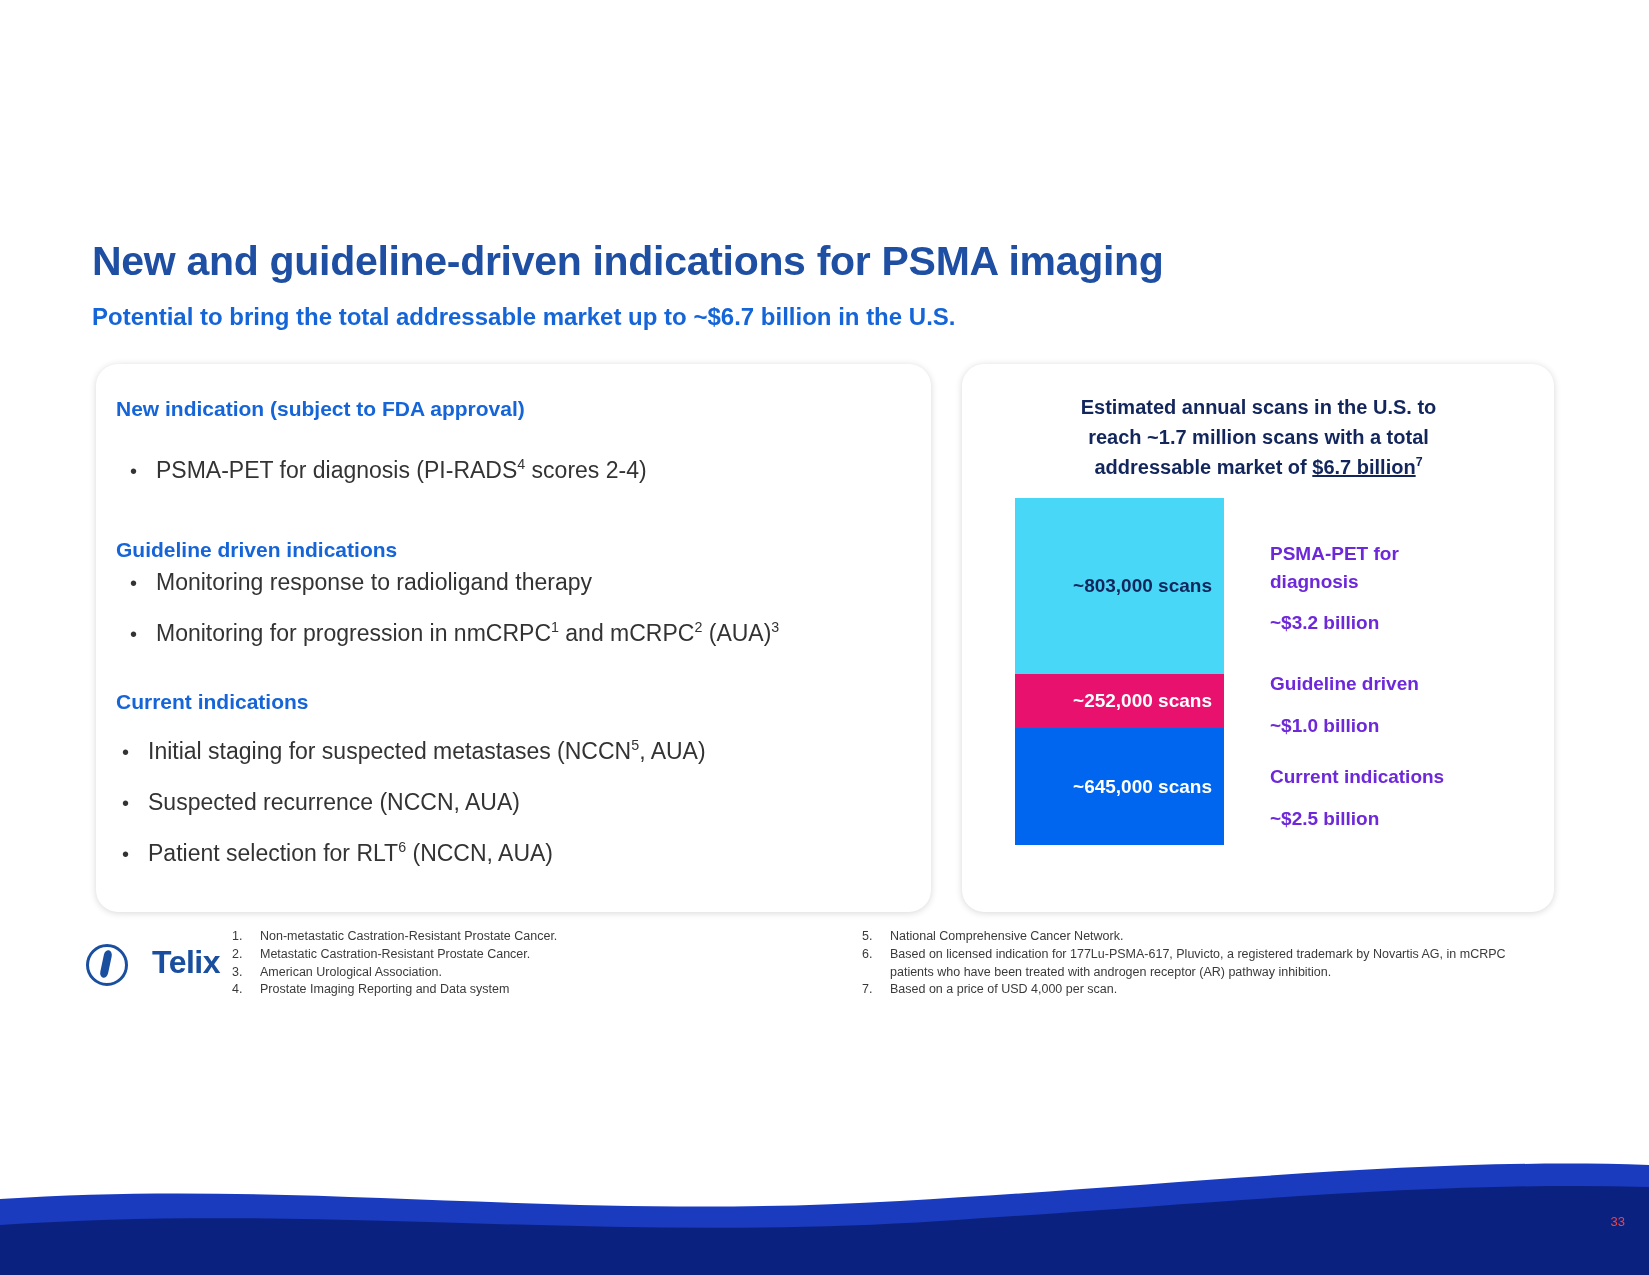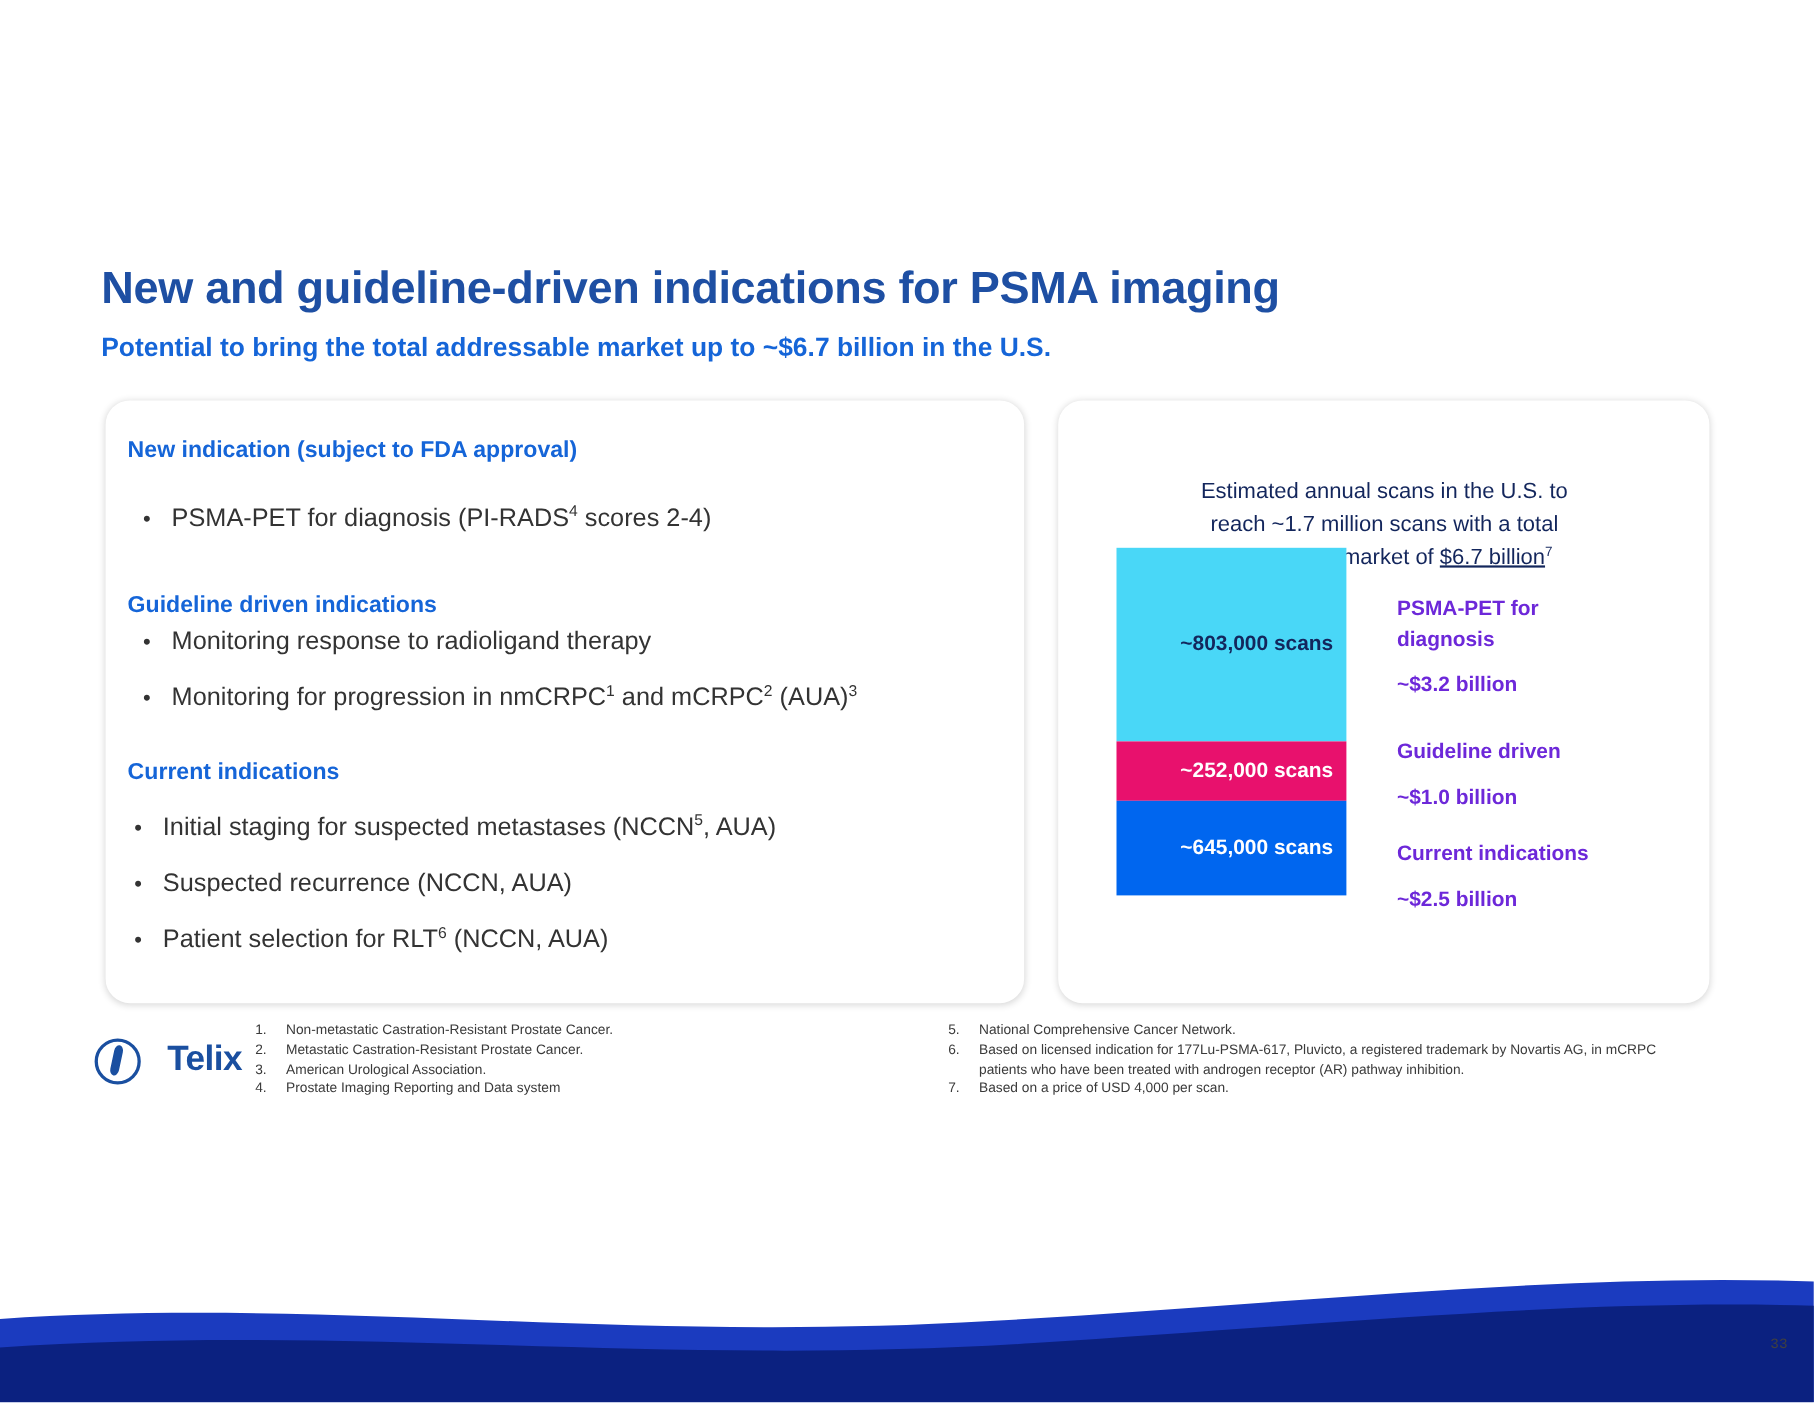--- a/index.html
+++ b/index.html
@@ -86,24 +86,23 @@
     line-height: 0;
   }
   
   .right-head {
     position: absolute;
     left: 986px;
     top: 392px;
     width: 545px;
     text-align: center;
     font-size: 20px;
-    font-weight: normal;
+    font-weight: bold;
     color: #13265c;
     line-height: 1.5;
-    margin-top: 40px;
   }
   .underline-u { text-decoration: underline; }
 
   .stack {
     position: absolute;
     left: 1015px;
     top: 498px;
     width: 209px;
   }
   .seg {
@@ -111,21 +110,21 @@
     display: flex;
     align-items: center;
     justify-content: center;
     font-weight: bold;
     color: #ffffff;
     font-size: 19px;
     padding-left: 46px;
   }
   #seg-top    { height: 176px; background: #49d7f7; color: #13265c; }
   #seg-middle { height: 54px;  background: #e8116d; }
-  #seg-bottom { height: 86px; background: #0066ef; }
+  #seg-bottom { height: 117px; background: #0066ef; }
 
   .legend {
     position: absolute;
     font-size: 19px;
     font-weight: bold;
     color: #6d28d9;
     line-height: 1.45;
   }
   #legend-1 { left: 1270px; top: 540px; }
   #legend-2 { left: 1270px; top: 670px; }
@@ -185,22 +184,21 @@
     left: 0;
     bottom: 0;
     width: 1649px;
     height: 120px;
   }
   #page-number {
     position: absolute;
     right: 24px;
     bottom: 46px;
     font-size: 13px;
-    color: #404040;
-    font-family: Liberation Mono, monospace;
+    color: #ef4444;
   }
 </style>
 </head>
 <body>
 
 <div class="slide">
 
   <div class="title">New and guideline-driven indications for PSMA imaging</div>
   <div class="subtitle">Potential to bring the total addressable market up to ~$6.7 billion in the U.S.</div>
 

